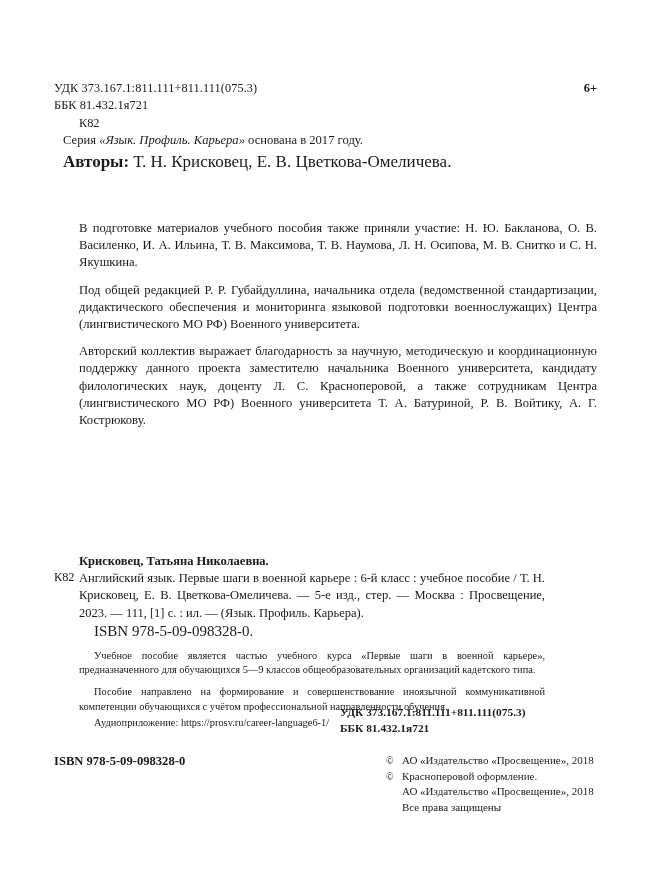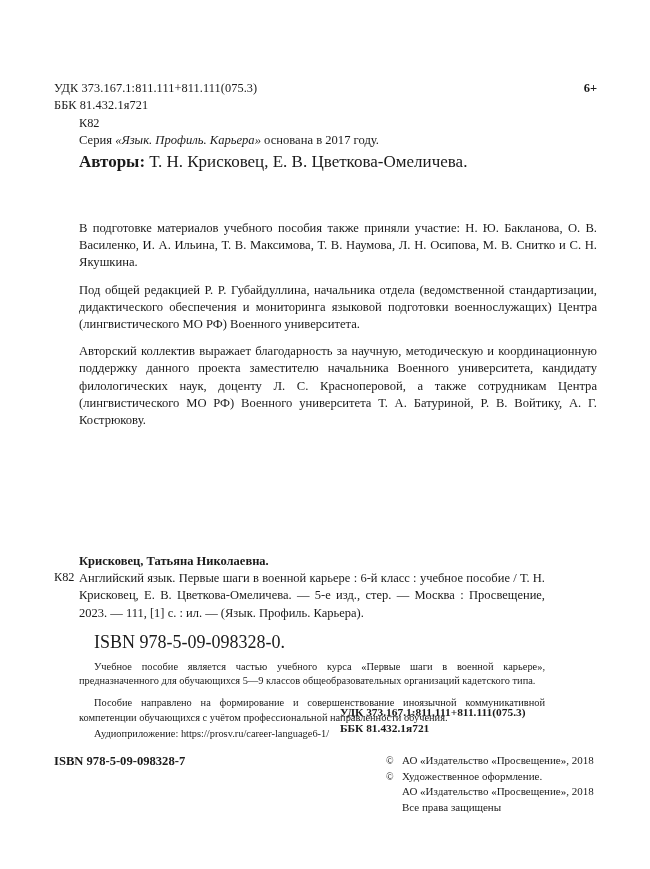--- a/index.html
+++ b/index.html
@@ -44,21 +44,21 @@
   .code-k82 {
     margin-top: 1px;
     margin-left: 25px;
     font-size: 12.3px;
     line-height: 17px;
   }
 
   
   .series-block {
     position: absolute;
-    left: 79px;
+    left: 63px;
     top: 131px;
     width: 518px;
   }
   .series-line {
     font-size: 12.6px;
     line-height: 19px;
   }
   .series-title { font-style: italic; }
   .authors-line {
     font-size: 17px;
@@ -107,24 +107,24 @@
     font-size: 12.5px;
     font-weight: bold;
     line-height: 17px;
   }
   .cip-desc {
     font-size: 12.5px;
     line-height: 17.4px;
     text-align: justify;
   }
   .cip-isbn {
-    font-size: 18px;
+    font-size: 15px;
     line-height: 17.4px;
     text-indent: 15px;
-    margin-top: 12px;
+    margin-top: 1px;
   }
   .cip-note {
     font-size: 10.4px;
     line-height: 14.3px;
     text-align: justify;
     text-indent: 15px;
     margin-top: 8px;
   }
   .cip-audio {
     font-size: 10.4px;
@@ -205,30 +205,30 @@
       <div class="cip-note">Пособие направлено на формирование и совершенствование иноязычной коммуникативной компетенции обучающихся с учётом профессиональной направленности обучения.</div>
       <div class="cip-audio">Аудиоприложение: https://prosv.ru/career-language6-1/</div>
     </div>
   </div>
 
   <div class="udk-repeat">
     <div>УДК 373.167.1:811.111+811.111(075.3)</div>
     <div>ББК 81.432.1я721</div>
   </div>
 
-  <div class="isbn-bottom">ISBN 978-5-09-098328-7</div>
+  <div class="isbn-bottom">ISBN 978-5-09-098328-0</div>
 
   <div class="copyright-block">
     <div class="copy-row">
       <span class="copy-mark">©</span>
       <span class="copy-text">АО «Издательство «Просвещение», 2018</span>
     </div>
     <div class="copy-row">
       <span class="copy-mark">©</span>
-      <span class="copy-text">Художественное оформление.</span>
+      <span class="copy-text">Красноперовой оформление.</span>
     </div>
     <div class="copy-row">
       <span class="copy-mark blank"></span>
       <span class="copy-text">АО «Издательство «Просвещение», 2018</span>
     </div>
     <div class="copy-row">
       <span class="copy-mark blank"></span>
       <span class="copy-text">Все права защищены</span>
     </div>
   </div>

